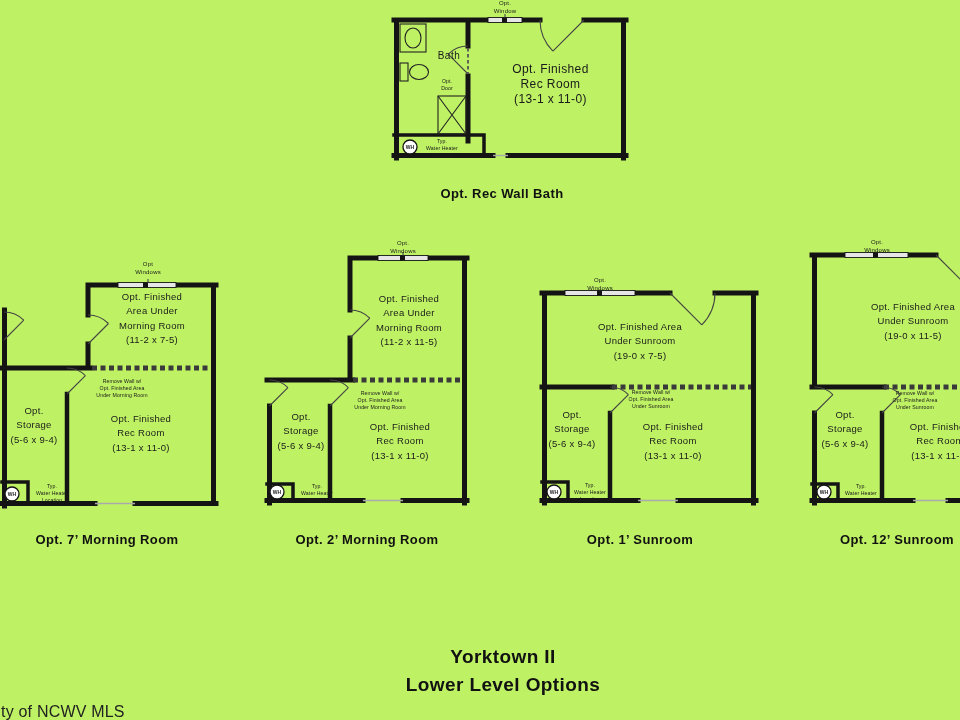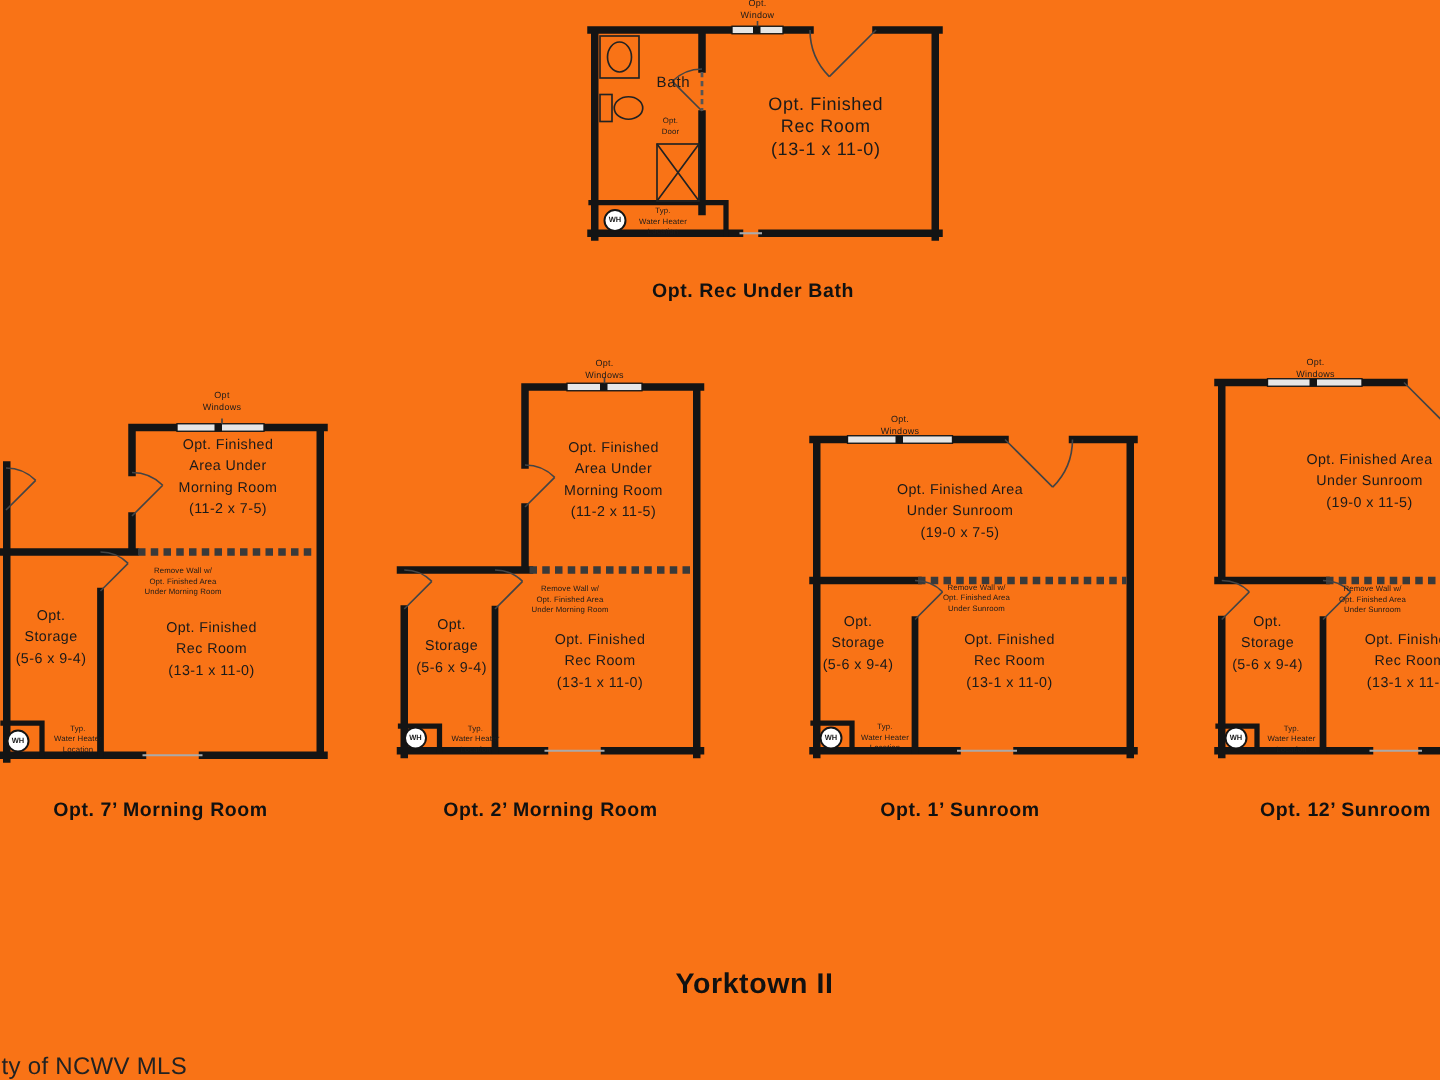--- a/index.html
+++ b/index.html
@@ -1,18 +1,18 @@
 <!DOCTYPE html>
 <html><head>
 <meta charset="utf-8">
 <style>
   *{margin:0;padding:0;box-sizing:border-box}
   html,body{width:960px;height:720px}
   body{background:#fff;font-family:"Liberation Sans",sans-serif;position:relative;overflow:hidden;color:#1a1a1a}
-  .sheet{position:absolute;left:0;top:0;width:960px;height:720px;background:#f97316;overflow:hidden}
+  .sheet{position:absolute;left:0;top:0;width:960px;height:720px;background:#bef264;overflow:hidden}
   .plan{position:absolute}
   .plan svg{position:absolute;left:0;top:0;overflow:visible}
   .lbl{position:absolute;white-space:pre-line;text-align:center;color:#1a1a1a}
   .room{font-size:9.5px;line-height:1.5;letter-spacing:.3px}
   .room-lg{font-size:12px;line-height:1.25;letter-spacing:.4px}
   .winlbl{font-size:6px;line-height:1.25;letter-spacing:.2px}
   .note{font-size:5.2px;line-height:1.3;letter-spacing:.1px}
   .tiny{font-size:5.2px;line-height:1.3;letter-spacing:.1px}
   .bathlbl{font-size:10px;letter-spacing:.5px}
   .whlbl{font-size:5px;font-weight:700;letter-spacing:0}
@@ -74,21 +74,21 @@
     <div class="lbl tiny" style="left:40px;top:72px;width:38px">Opt.
 Door</div>
     <div class="lbl room-lg" style="left:100px;top:56px;width:125px">Opt. Finished
 Rec Room
 (13-1 x 11-0)</div>
     <div class="lbl whlbl" style="left:15.5px;top:138px;width:13px">WH</div>
     <div class="lbl tiny" style="left:30px;top:132px;width:48px">Typ.
 Water Heater
 Location</div>
   </div>
-  <div class="caption" style="left:390px;top:186px;width:224px">Opt. Rec Under Bath</div>
+  <div class="caption" style="left:390px;top:186px;width:224px">Opt. Rec Wall Bath</div>
 
   <div class="plan" style="left:0px;top:256px;width:220px;height:260px">
     <svg width="220" height="260" viewBox="0 0 220 260">
       <g>
         <path class="wall" d="M88 29 H118 M176 29 H216 M213.5 29 V247 M2 112 H90 M4.5 54 V250 M2 247.5 H95 M135 247.5 H216 M88 29 V59 M88 88 V112"></path>
         <path class="wall-med" d="M67 138 V247"></path>
         <path class="wall-thin" d="M2 226 H28 M28 226 V247"></path>
         <path class="wall-dash" d="M92 112 H211"></path>
         <path class="opening" d="M95 247.5 H135"></path>
       </g>
@@ -244,16 +244,17 @@
 Rec Room
 (13-1 x 11-0)</div>
     <div class="lbl whlbl" style="left:9.5px;top:251px;width:13px">WH</div>
     <div class="lbl tiny" style="left:27px;top:245px;width:52px">Typ.
 Water Heater
 Location</div>
   </div>
   <div class="caption" style="left:795px;top:532px;width:204px">Opt. 12’ Sunroom</div>
 
   <div class="title-line" style="left:203px;top:646px;width:600px">Yorktown II</div>
+  <div class="title-line" style="left:203px;top:674px;width:600px">Lower Level Options</div>
 
   <div class="watermark" style="left:1px;top:703px">ty of NCWV MLS</div>
 
 </div>
 
 </body></html>

